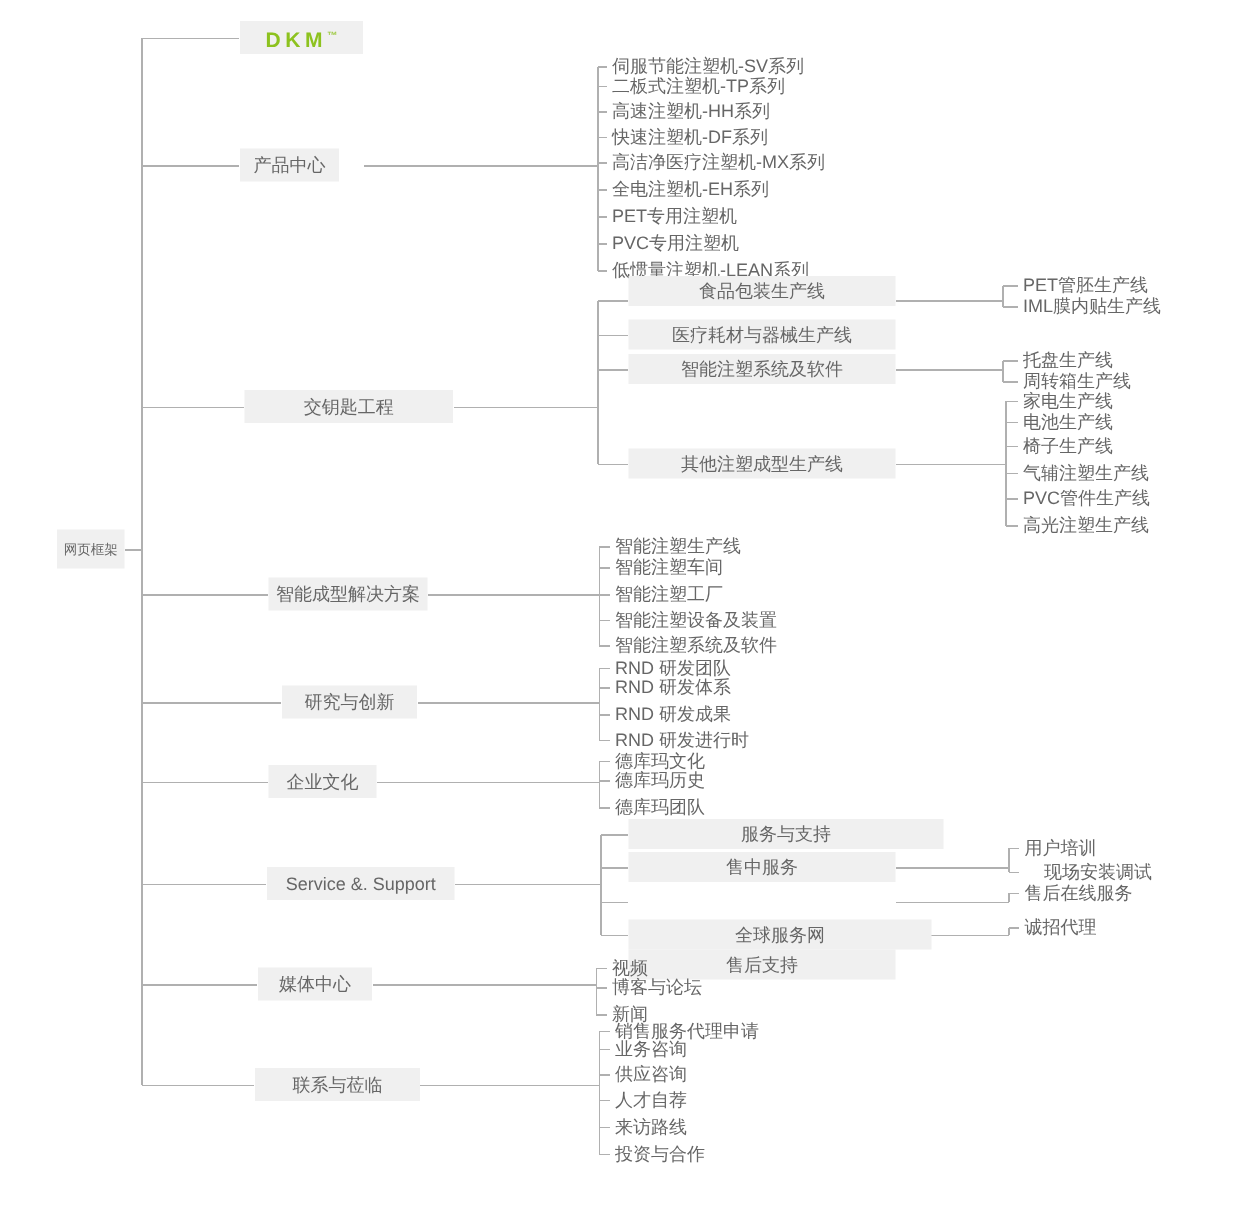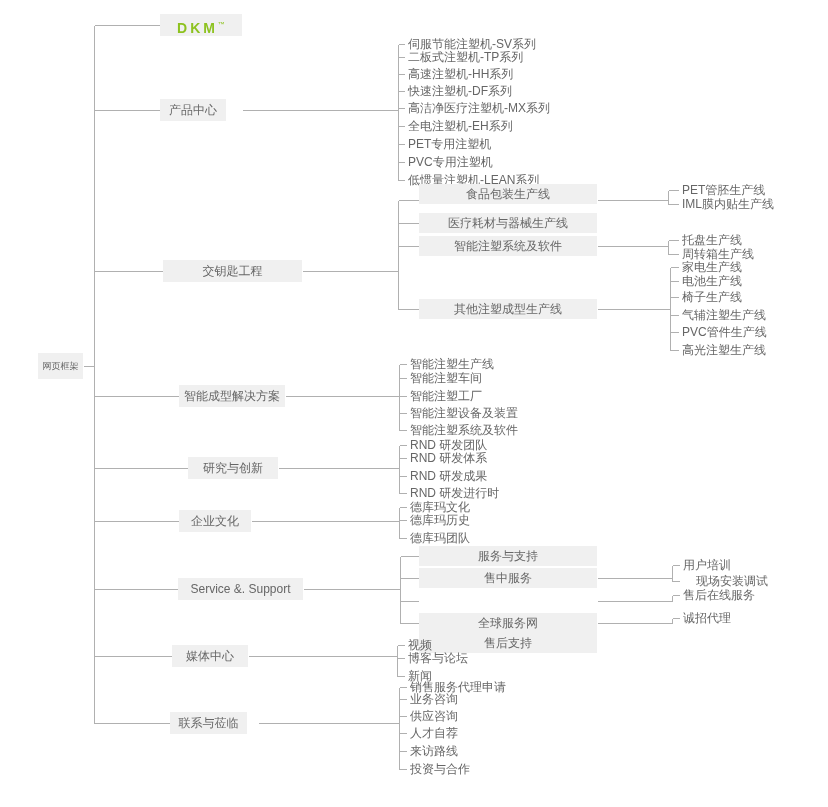--- a/index.html
+++ b/index.html
@@ -179,32 +179,32 @@
     <div class="node section" style="left: 188px; top: 457px; height: 22px; line-height: 22px; width: 90px;"><span>研究与创新</span></div>
     <div class="node item" style="left: 410px; top: 438px; height: 14px; line-height: 14px;"><span>RND 研发团队</span></div>
     <div class="node item" style="left: 410px; top: 451px; height: 14px; line-height: 14px;"><span>RND 研发体系</span></div>
     <div class="node item" style="left: 410px; top: 469px; height: 14px; line-height: 14px;"><span>RND 研发成果</span></div>
     <div class="node item" style="left: 410px; top: 486px; height: 14px; line-height: 14px;"><span>RND 研发进行时</span></div>
     <div class="node section" style="left: 179px; top: 510px; height: 22px; line-height: 22px; width: 72px;"><span>企业文化</span></div>
     <div class="node item" style="left: 410px; top: 500px; height: 14px; line-height: 14px;"><span>德库玛文化</span></div>
     <div class="node item" style="left: 410px; top: 513px; height: 14px; line-height: 14px;"><span>德库玛历史</span></div>
     <div class="node item" style="left: 410px; top: 531px; height: 14px; line-height: 14px;"><span>德库玛团队</span></div>
     <div class="node section" style="left: 178px; top: 578px; height: 22px; line-height: 22px; width: 125px;"><span>Service &amp;. Support</span></div>
-    <div class="node box" style="left: 419px; top: 546px; height: 20px; line-height: 20px; width: 178px;"><span>服务与支持</span></div>
+    <div class="node box" style="left: 419px; top: 546px; height: 20px; line-height: 20px; width: 210px;"><span>服务与支持</span></div>
     <div class="node box" style="left: 419px; top: 568px; height: 20px; line-height: 20px; width: 178px;"><span>售中服务</span></div>
     <div class="node item" style="left: 683px; top: 558px; height: 14px; line-height: 14px;"><span>用户培训</span></div>
     <div class="node item" style="left: 696px; top: 574px; height: 14px; line-height: 14px;"><span>现场安装调试</span></div>
     <div class="node box" style="left: 419px; top: 591px; height: 20px; line-height: 20px; width: 178px; margin-top: 42px;"><span>售后支持</span></div>
     <div class="node item" style="left: 683px; top: 588px; height: 14px; line-height: 14px;"><span>售后在线服务</span></div>
-    <div class="node box" style="left: 419px; top: 613px; height: 20px; line-height: 20px; width: 178px; text-align: center;"><span>全球服务网</span></div>
+    <div class="node box" style="left: 419px; top: 613px; height: 20px; line-height: 20px; width: 202px; text-align: center;"><span>全球服务网</span></div>
     <div class="node item" style="left: 683px; top: 611px; height: 14px; line-height: 14px;"><span>诚招代理</span></div>
     <div class="node section" style="left: 172px; top: 645px; height: 22px; line-height: 22px; width: 76px;"><span>媒体中心</span></div>
     <div class="node item" style="left: 408px; top: 638px; height: 14px; line-height: 14px;"><span>视频</span></div>
     <div class="node item" style="left: 408px; top: 651px; height: 14px; line-height: 14px;"><span>博客与论坛</span></div>
     <div class="node item" style="left: 408px; top: 669px; height: 14px; line-height: 14px;"><span>新闻</span></div>
-    <div class="node section" style="left: 170px; top: 712px; height: 22px; line-height: 22px; width: 77px;"><span>联系与莅临</span></div>
+    <div class="node section" style="left: 170px; top: 712px; height: 22px; line-height: 22px; width: 110px;"><span>联系与莅临</span></div>
     <div class="node item" style="left: 410px; top: 680px; height: 14px; line-height: 14px;"><span>销售服务代理申请</span></div>
     <div class="node item" style="left: 410px; top: 692px; height: 14px; line-height: 14px;"><span>业务咨询</span></div>
     <div class="node item" style="left: 410px; top: 709px; height: 14px; line-height: 14px;"><span>供应咨询</span></div>
     <div class="node item" style="left: 410px; top: 726px; height: 14px; line-height: 14px; font-family: Liberation Serif, serif;"><span>人才自荐</span></div>
     <div class="node item" style="left: 410px; top: 744px; height: 14px; line-height: 14px;"><span>来访路线</span></div>
     <div class="node item" style="left: 410px; top: 762px; height: 14px; line-height: 14px;"><span>投资与合作</span></div>
   </div>
 
 </body></html>

